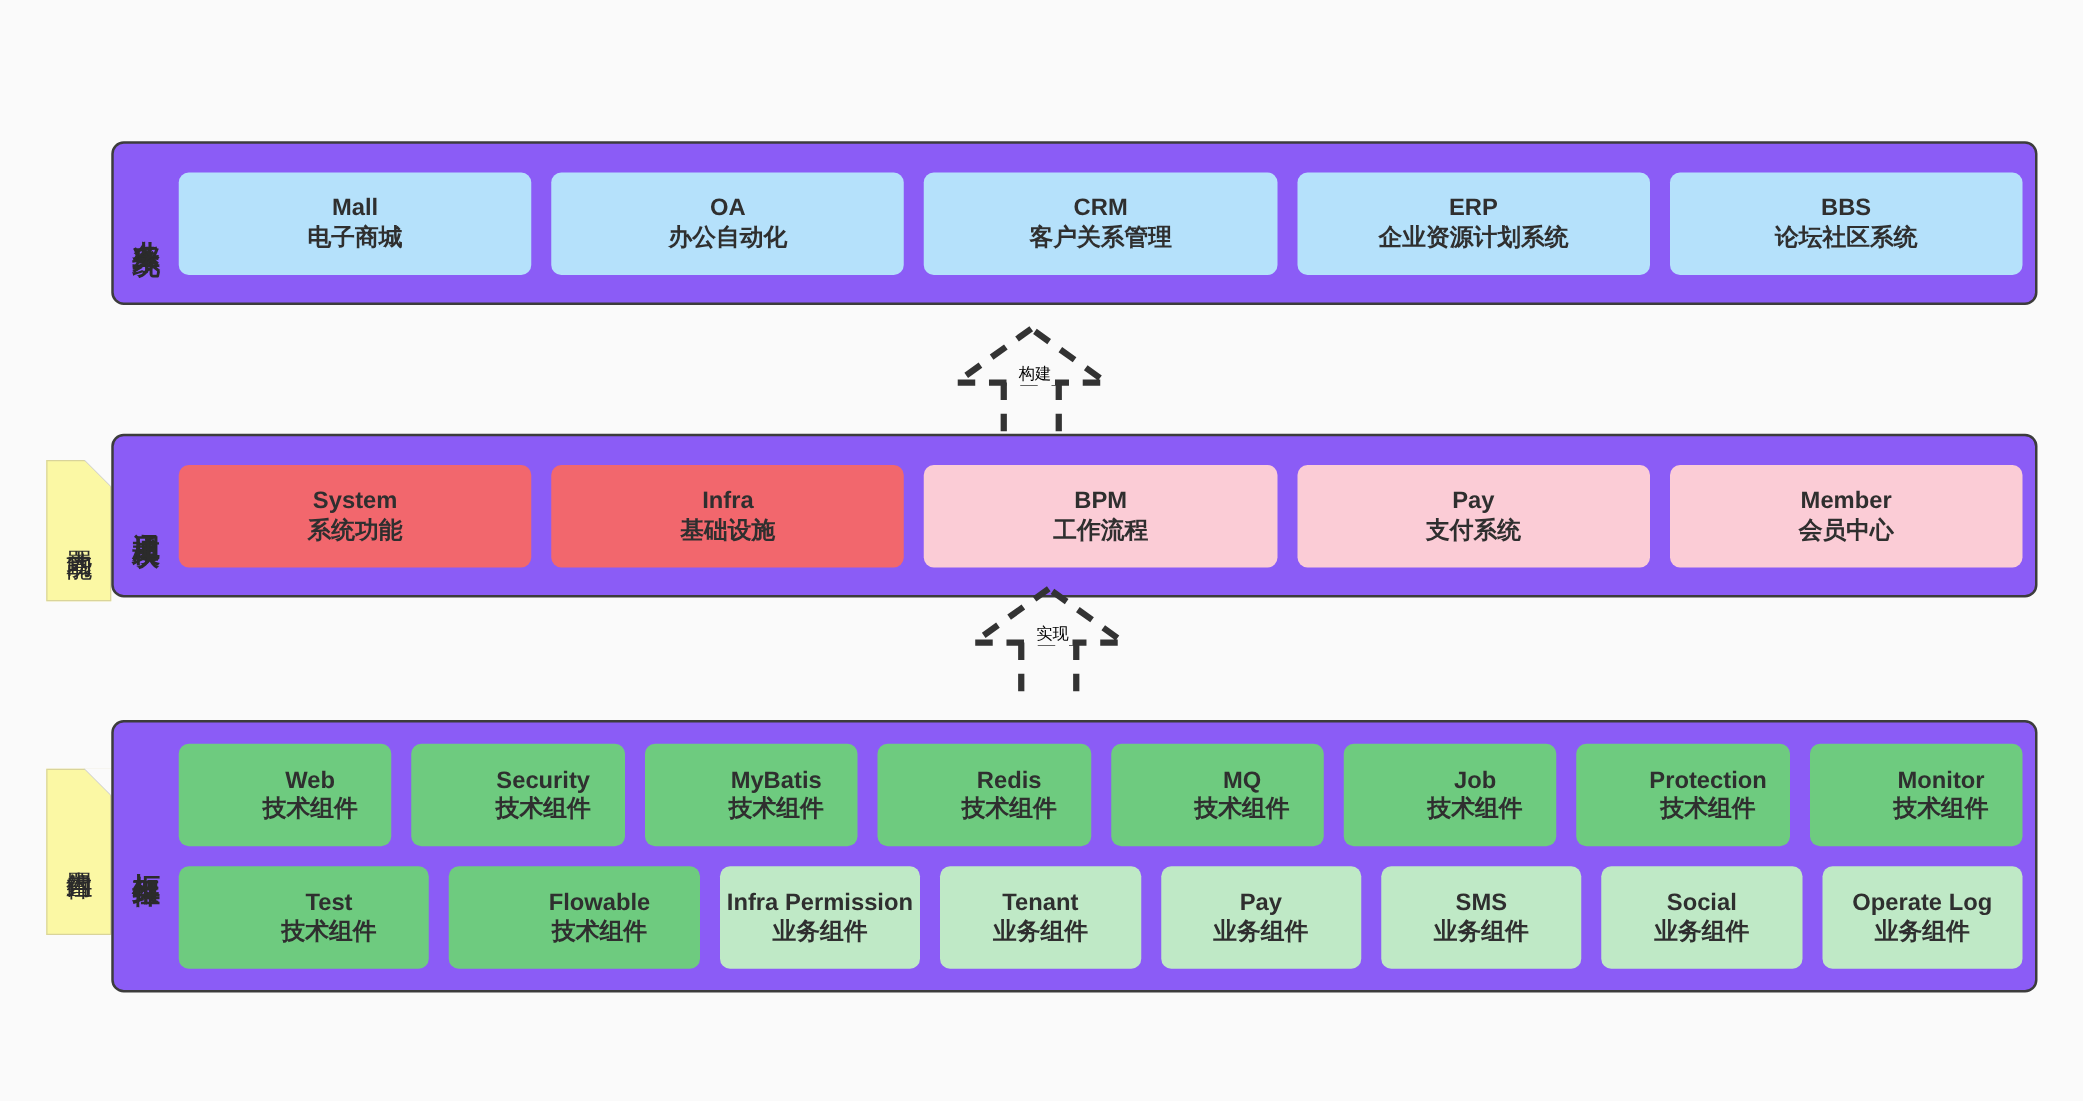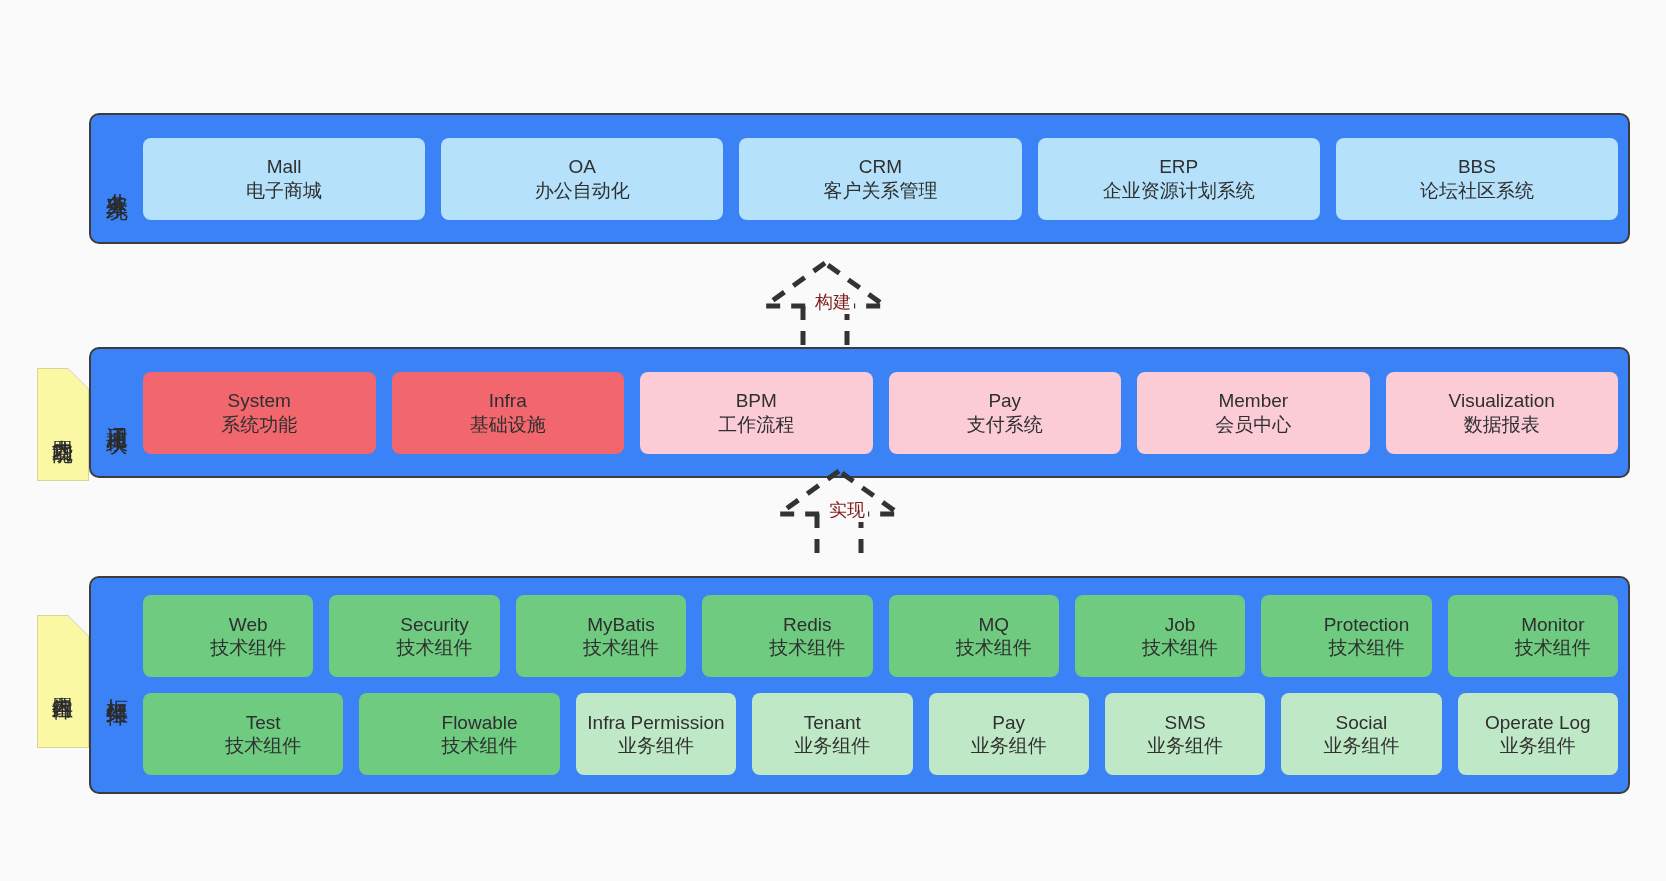--- a/index.html
+++ b/index.html
@@ -11,26 +11,27 @@
     position: relative;
     width: 1666px;
     height: 881px;
     background: #fafafa;
     overflow: hidden;
   }
 
   
   .layer {
     position: absolute;
-    background: #3b82f6;
+    background: #8b5cf6;
     border: 2.2px solid #3c3c3c;
     border-radius: 10px;
     box-sizing: border-box;
     display: flex;
     align-items: stretch;
+    font-weight: bold;
   }
   .layer-label {
     width: 52px;
     flex: 0 0 52px;
     display: flex;
     align-items: center;
     justify-content: center;
     font-size: 22px;
     color: #2b2b2b;
     letter-spacing: 2px;
@@ -111,22 +112,22 @@
     border-left: 22px solid transparent;
     border-top: 22px solid #fafafa;
     transform: translate(0.5px,-0.5px);
   }
 
   
   .connector { position: absolute; }
   .connector svg { display: block; overflow: visible; }
   .connector .conn-label {
     position: absolute;
-    font-size: 18px;
-    color: #7f1d1d;
+    font-size: 13px;
+    color: #000000;
     background: #fafafa;
     padding: 0 3px;
     white-space: nowrap;
     user-select: none;
   }
 </style>
 </head>
 <body>
 
 <div id="canvas">
@@ -192,24 +193,20 @@
           <span class="cn">工作流程</span>
         </div>
         <div class="card pink">
           <span class="en">Pay</span>
           <span class="cn">支付系统</span>
         </div>
         <div class="card pink">
           <span class="en">Member</span>
           <span class="cn">会员中心</span>
         </div>
-        <div class="card pink">
-          <span class="en">Visualization</span>
-          <span class="cn">数据报表</span>
-        </div>
       </div>
     </div>
   </div>
 
   <div class="connector" id="connector-implement" style="left:769px; top:466px; width:150px; height:90px;">
     <svg width="150" height="90" viewBox="0 0 150 90">
       <polygon points="70,5 10,48 130,48" fill="none" stroke="#333333" stroke-width="5" stroke-dasharray="14,11" stroke-linejoin="miter"></polygon>
       <polyline points="48,48 48,90" fill="none" stroke="#333333" stroke-width="5" stroke-dasharray="14,11"></polyline>
       <polyline points="92,48 92,90" fill="none" stroke="#333333" stroke-width="5" stroke-dasharray="14,11"></polyline>
     </svg>

